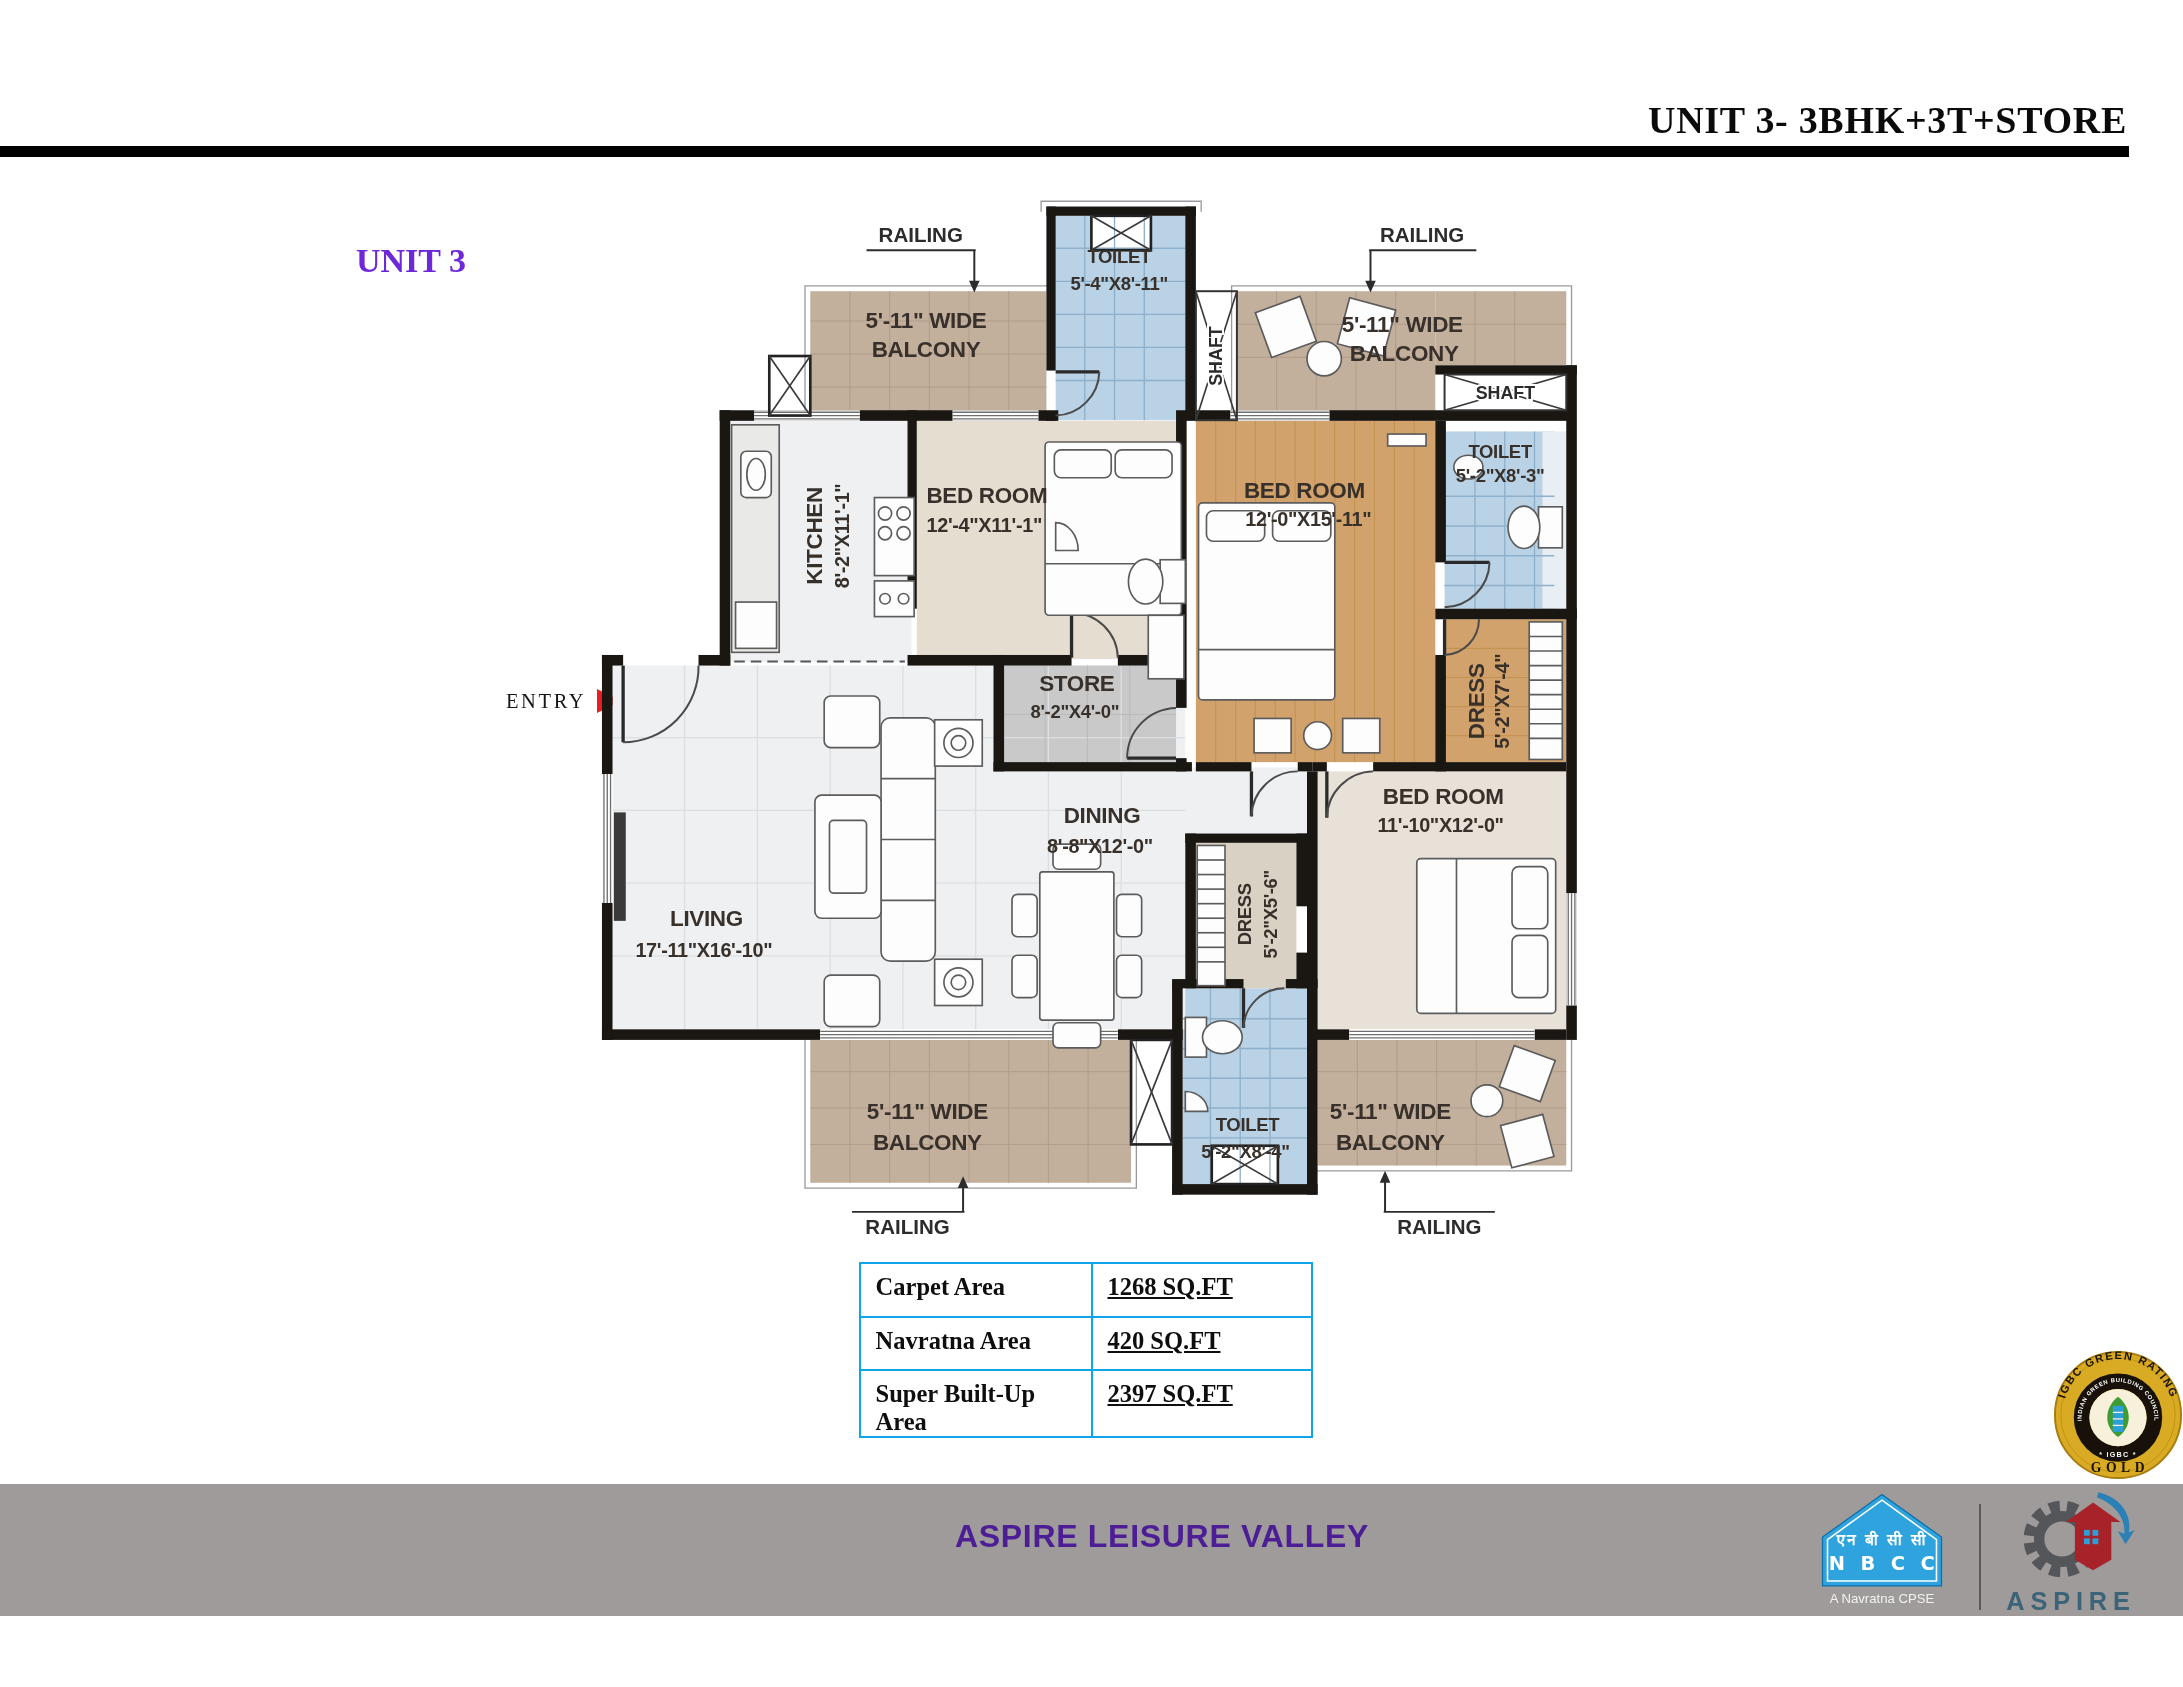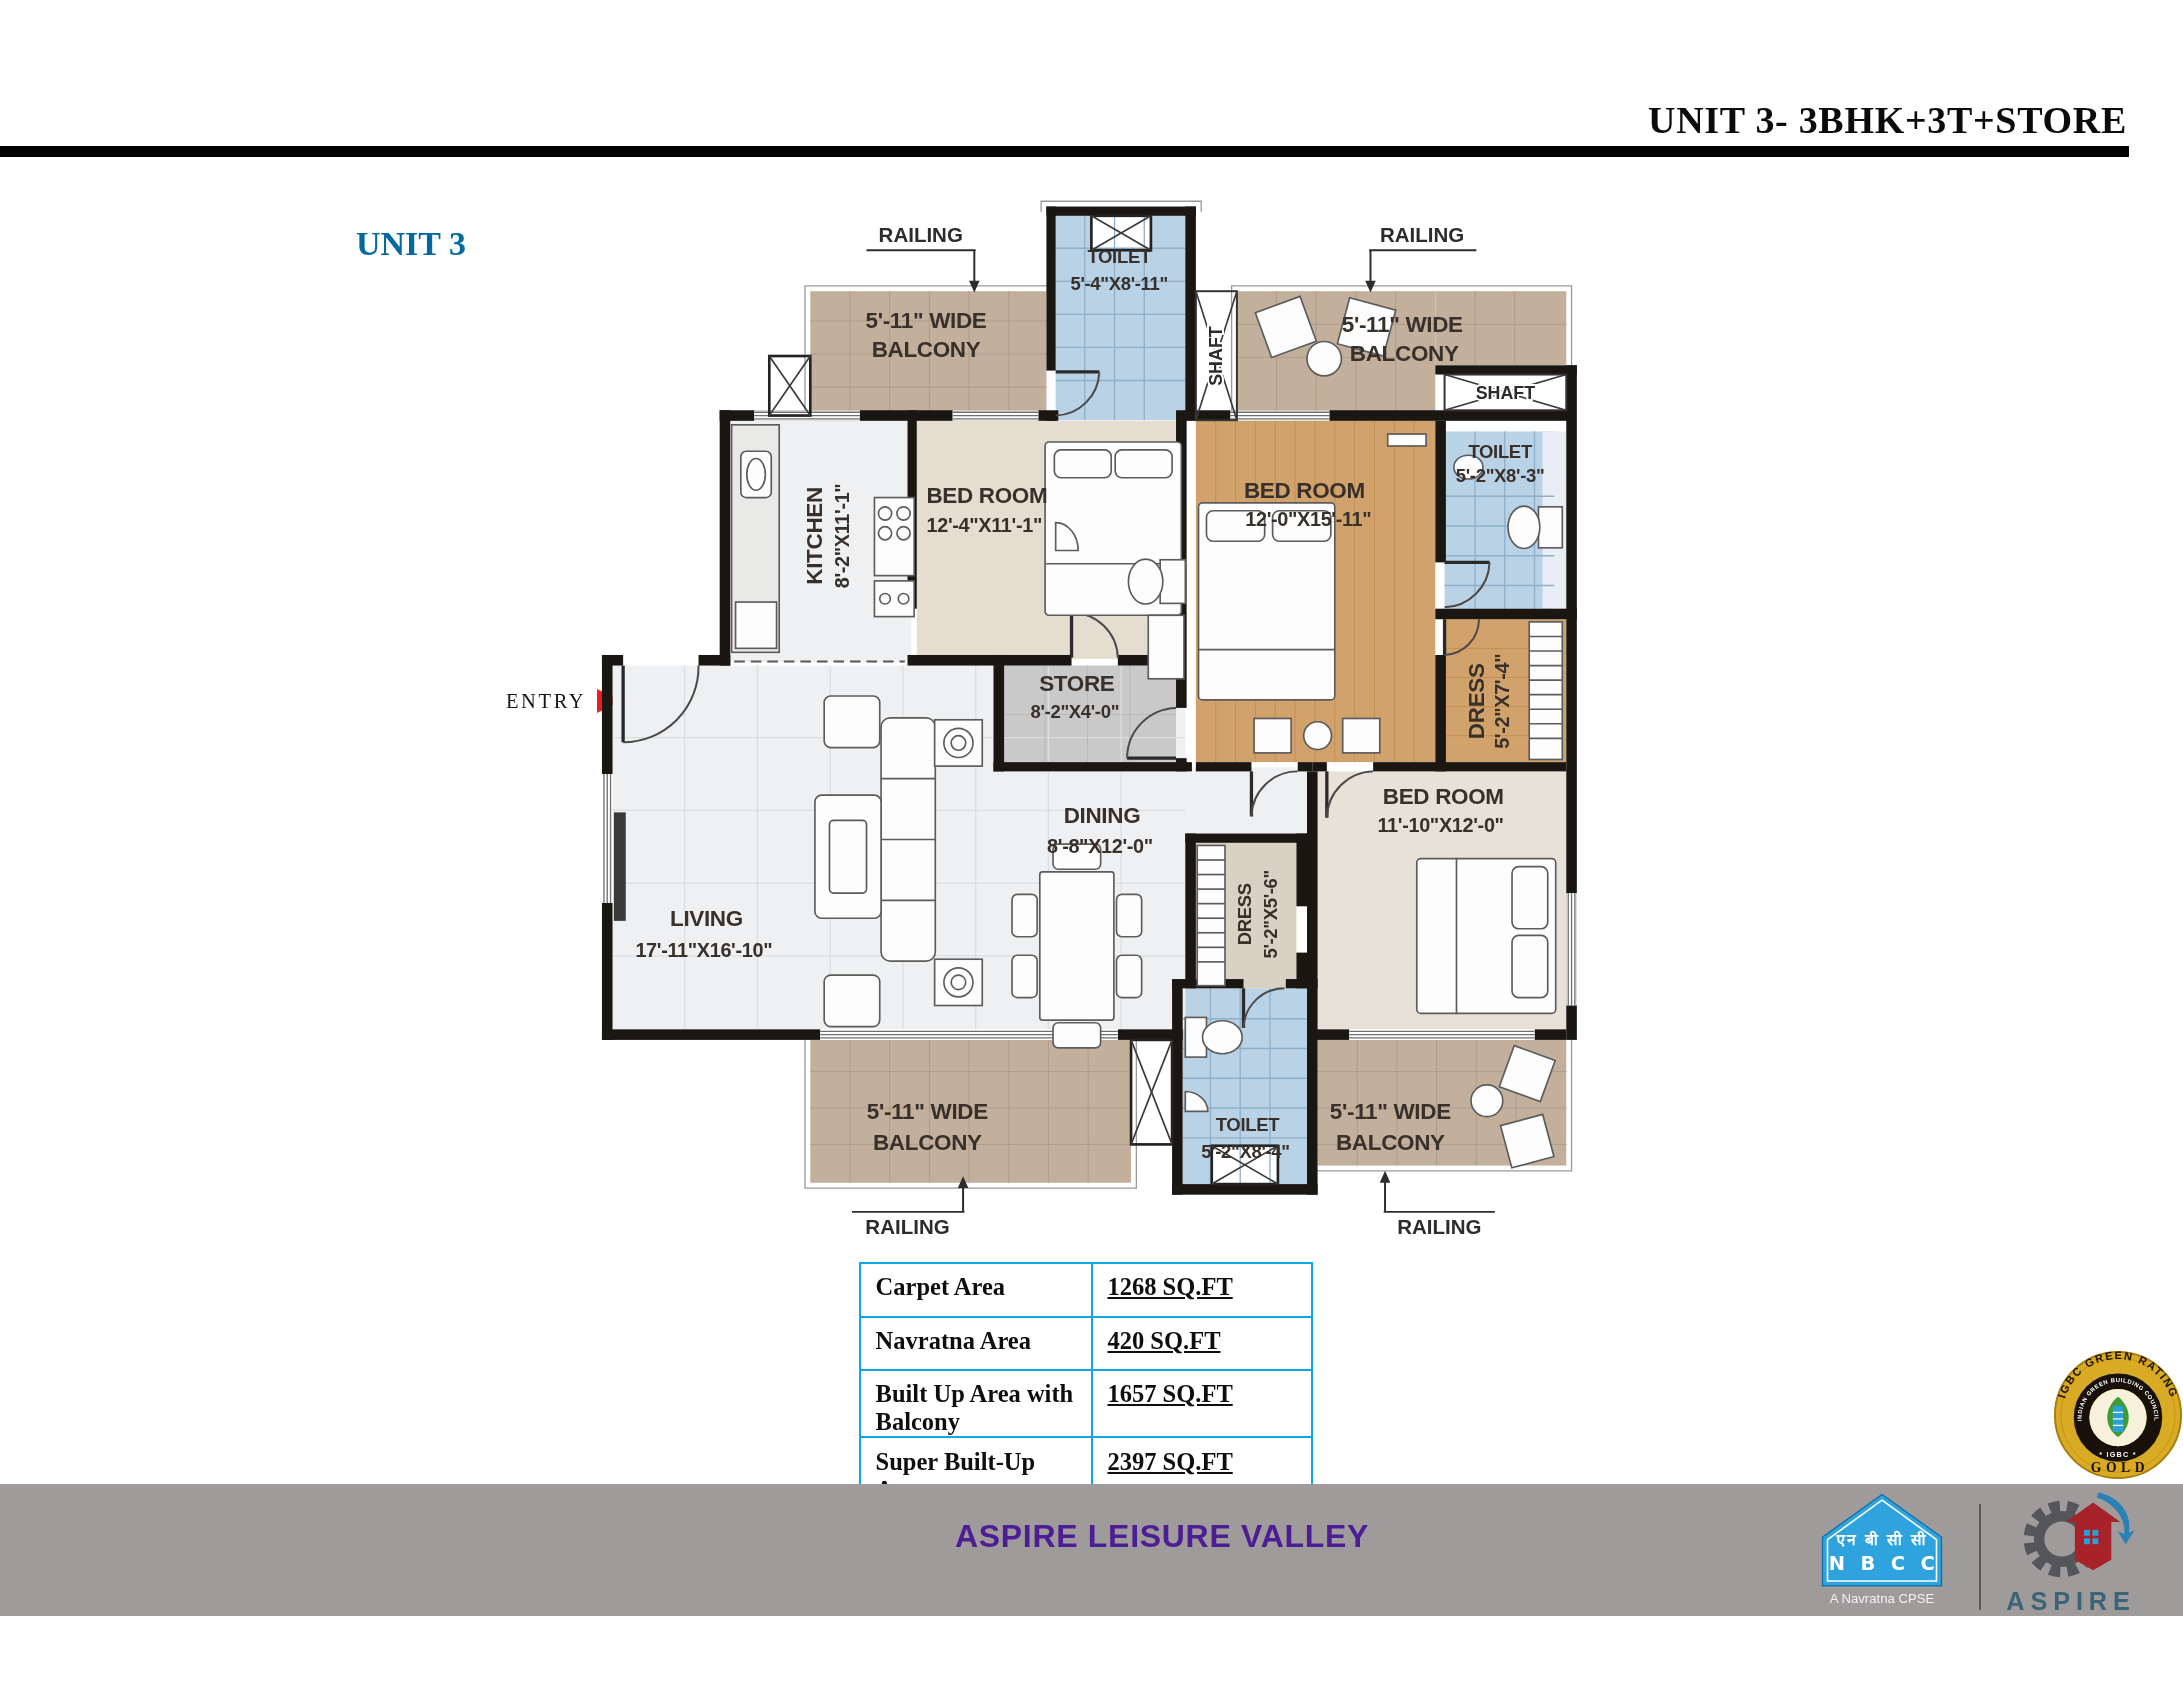--- a/index.html
+++ b/index.html
@@ -1,19 +1,19 @@
 <!DOCTYPE html>
 <html style="font-size:10.6px"><head>
 <meta charset="utf-8">
 <style>
   html,body{margin:0;padding:0;background:#fff;}
   .page{position:relative;width:2183px;height:1687px;background:#ffffff;overflow:hidden;font-family:"Liberation Sans",sans-serif;}
   .doc-title{position:absolute;top:98px;right:56px;font:bold 38px "Liberation Serif",serif;letter-spacing:0.7px;color:#0b0b0b;white-space:nowrap;text-align:right;}
   .title-bar{position:absolute;left:0;top:146px;width:2129px;height:10.6px;background:#000;}
-  .unit-label{position:absolute;left:356px;top:225px;font:bold 34px "Liberation Serif",serif;color:#0369a1;}
+  .unit-label{position:absolute;left:356px;top:242px;font:bold 34px "Liberation Serif",serif;color:#6d28d9;}
   .entry{position:absolute;left:476px;top:689px;display:flex;align-items:center;gap:10.6px;}
   .entry-text{font:20.5px "Liberation Serif",serif;letter-spacing:2.6px;color:#161616;margin-left:30px;}
   .entry-arrow{width:0;height:0;border-left:24px solid #ec1c24;border-top:12.6px solid transparent;border-bottom:12.6px solid transparent;}
   .plan-svg{position:absolute;left:582px;top:192px;width:1032px;height:1045px;}
   
   text{text-anchor:middle;}
   .t-name{font:bold 34px "Liberation Sans",sans-serif;fill:#38302a;letter-spacing:-0.5px;}
   .t-dim{font:bold 30px "Liberation Sans",sans-serif;fill:#38302a;letter-spacing:-0.5px;}
   .t-sm{font:bold 28px "Liberation Sans",sans-serif;fill:#38302a;letter-spacing:-0.5px;}
   .t-rail{font:bold 31px "Liberation Sans",sans-serif;fill:#2c2c2c;}
@@ -522,24 +522,20 @@
   <table class="area-table">
     <tbody>
       <tr style="height:54px;">
         <td class="col-label">Carpet Area</td>
         <td class="col-value">1268 SQ.FT</td>
       </tr>
       <tr style="height:53px;">
         <td class="col-label">Navratna Area</td>
         <td class="col-value">420 SQ.FT</td>
       </tr>
-      <tr style="height:66px;">
-        <td class="col-label">Built Up Area with Balcony</td>
-        <td class="col-value">1657 SQ.FT</td>
-      </tr>
       <tr style="height:48px;">
         <td class="col-label">Super Built-Up Area</td>
         <td class="col-value">2397 SQ.FT</td>
       </tr>
     </tbody>
   </table>
 
   <svg class="badge" viewBox="0 0 200 200">
     <circle cx="100" cy="100" r="97" fill="#d9ab25" stroke="#a87d0e" stroke-width="3"></circle>
     <circle cx="100" cy="100" r="88" fill="none" stroke="#c2930f" stroke-width="1.5"></circle>

